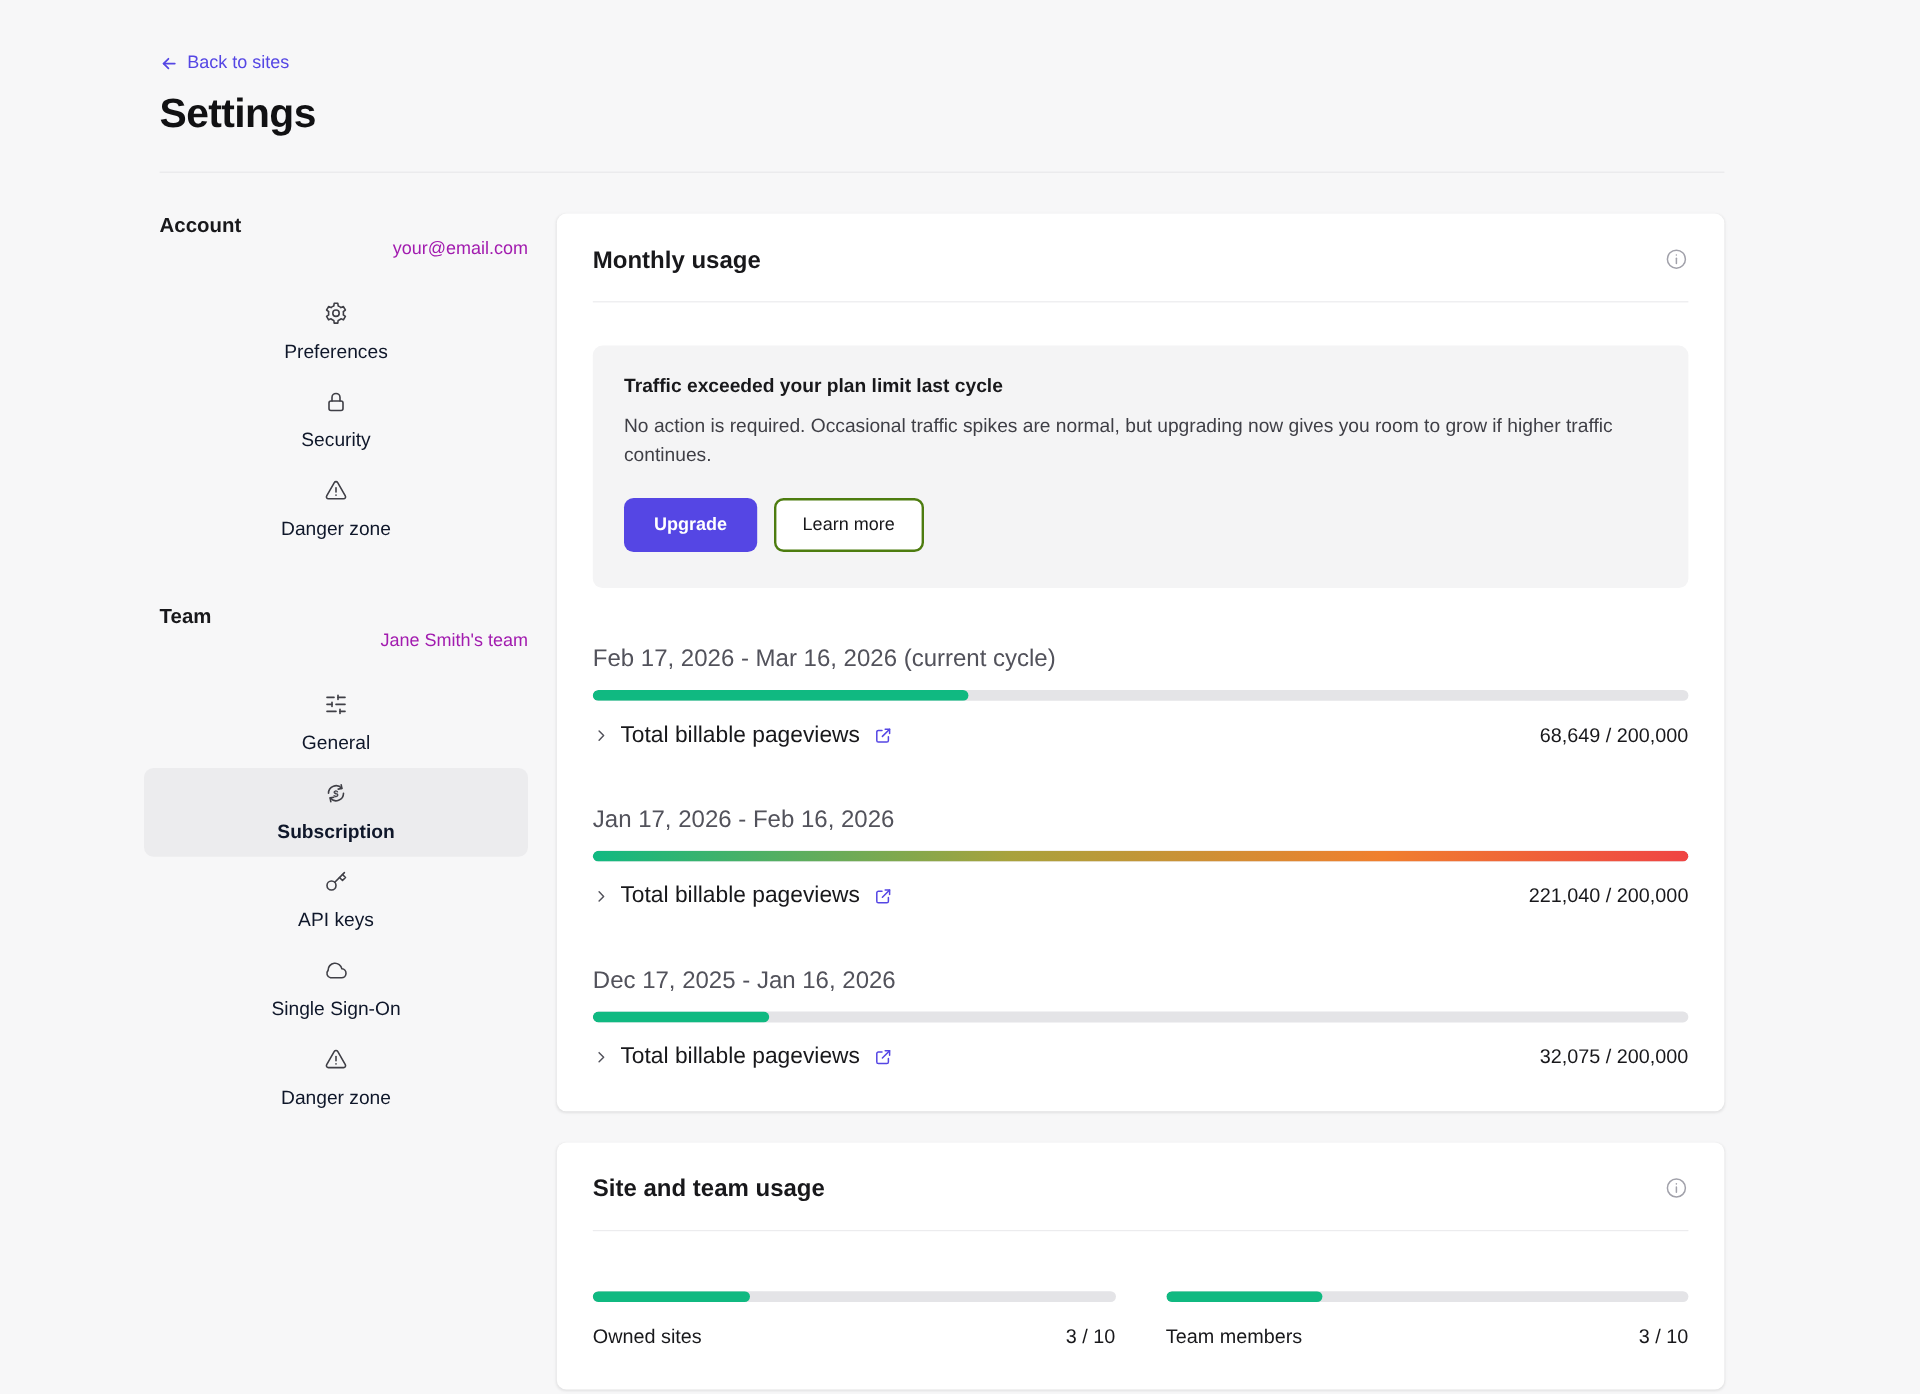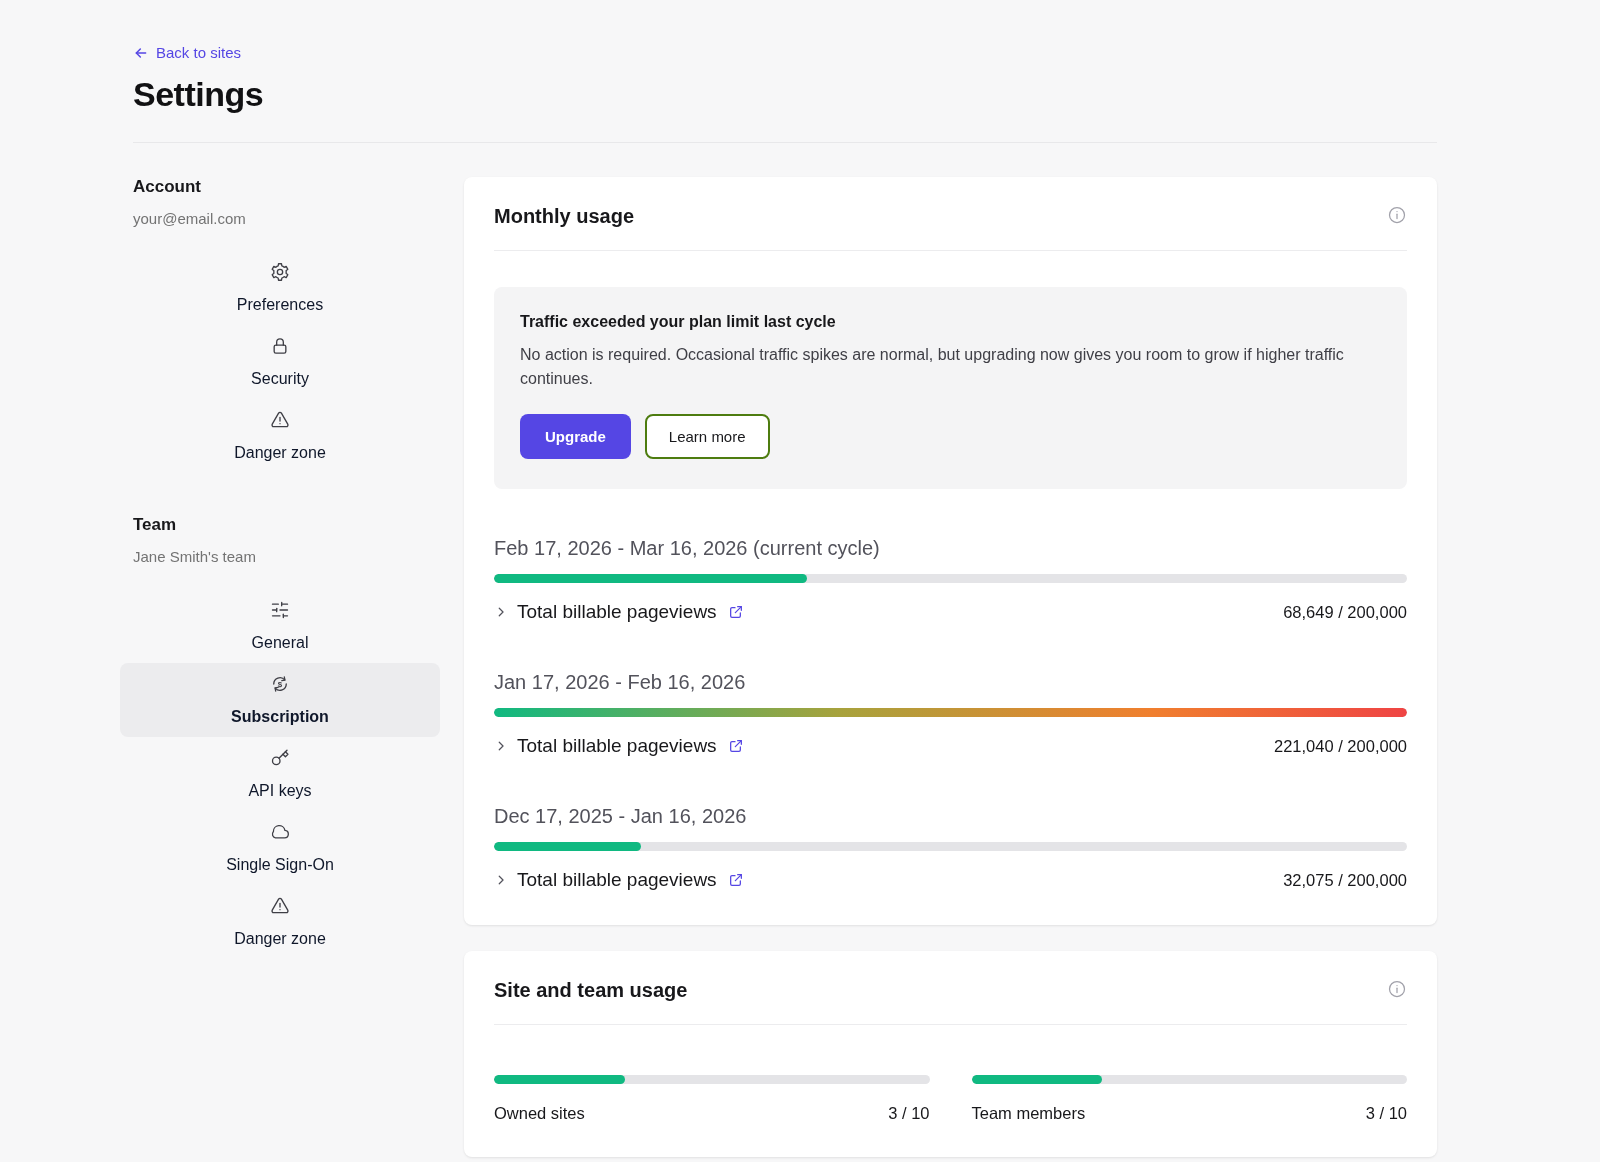--- a/index.html
+++ b/index.html
@@ -21,21 +21,21 @@
   h1.page-title { font-size: 34px; font-weight: 700; color: #111113; margin-top: 10px; letter-spacing: -0.5px; }
   .top-rule { border-top: 1px solid #e8e8ea; margin-top: 28px; }
 
   
   .layout { display: flex; margin-top: 34px; align-items: flex-start; }
   aside.sidebar { width: 307px; flex: 0 0 307px; margin-right: 24px; }
   main.content { flex: 1; min-width: 0; padding-bottom: 30px; }
 
   
   .side-heading { font-size: 17px; font-weight: 700; color: #18181b; }
-  .side-sub { font-size: 15px; color: #737373; margin-top: 13px; }
+  .side-sub { font-size: 15px; color: #a21caf; margin-top: 1px; text-align: right; }
   .side-nav { margin-top: 24px; margin-left: -13px; }
   .side-item {
     display: flex; align-items: center; gap: 14px;
     padding: 11px 13px; border-radius: 8px; cursor: pointer;
     font-size: 16px; color: #0f172a; flex-direction: column;
   }
   .side-item .icon { width: 20px; height: 20px; color: #3f3f46; display: inline-flex; }
   .side-item .icon svg { width: 20px; height: 20px; }
   .side-item.active { background: #ececee; font-weight: 700; }
   .side-group.team { margin-top: 42px; }

